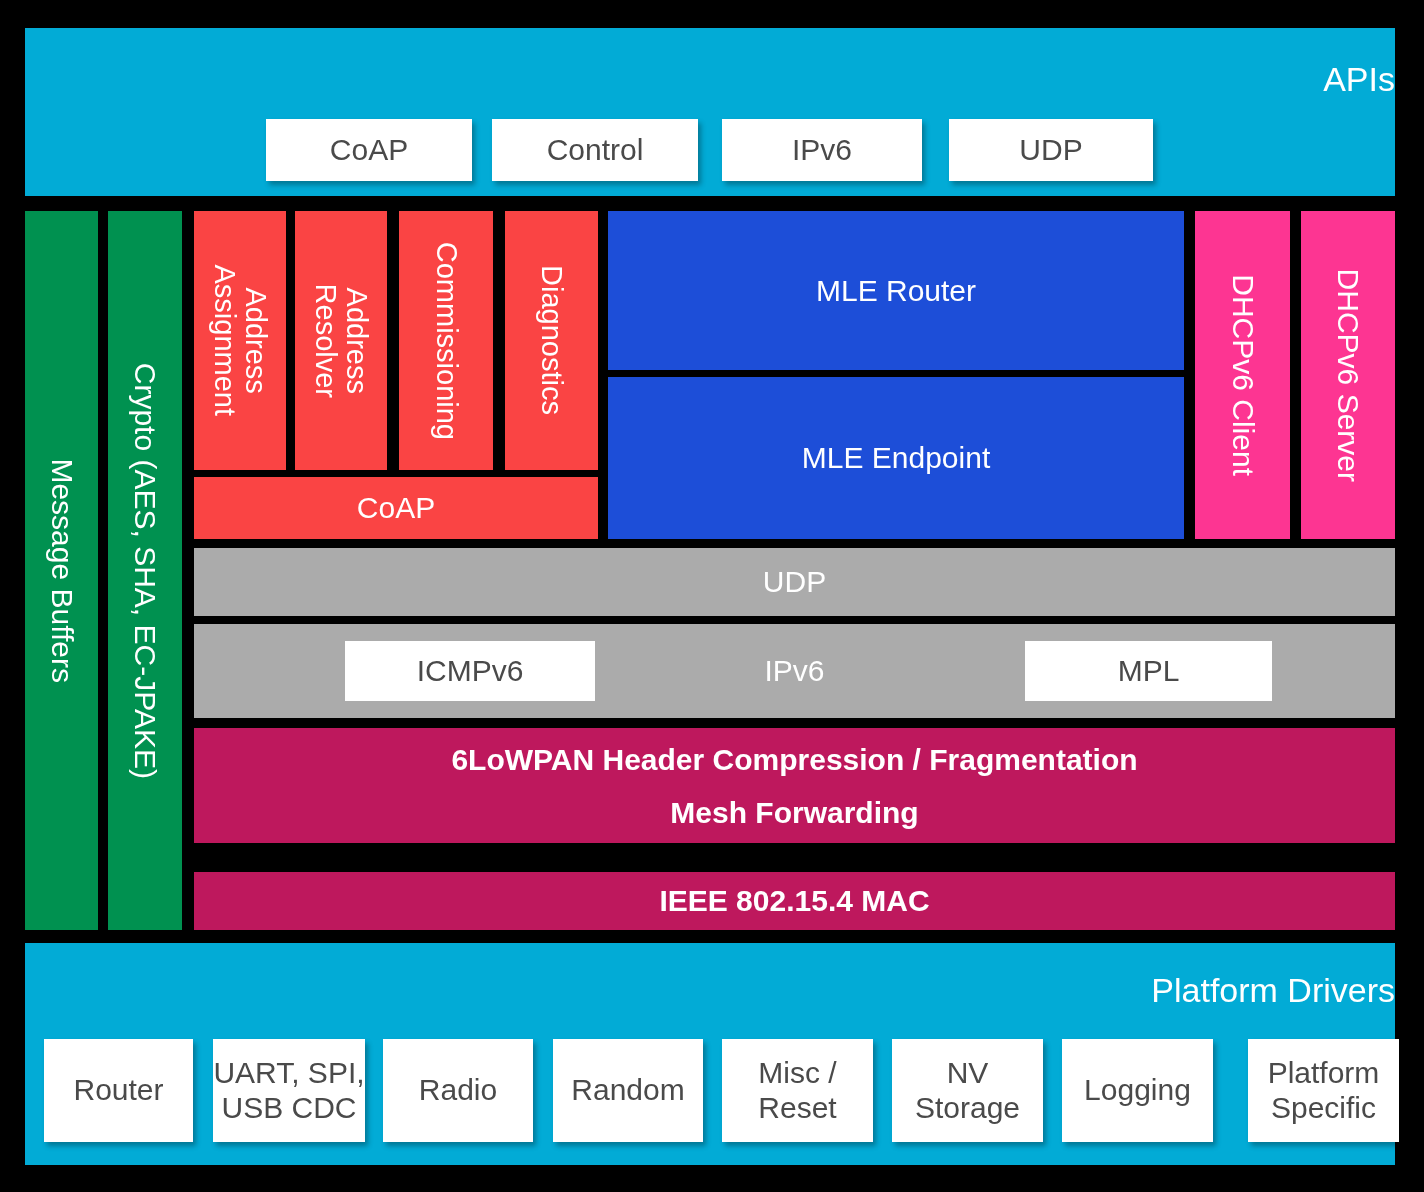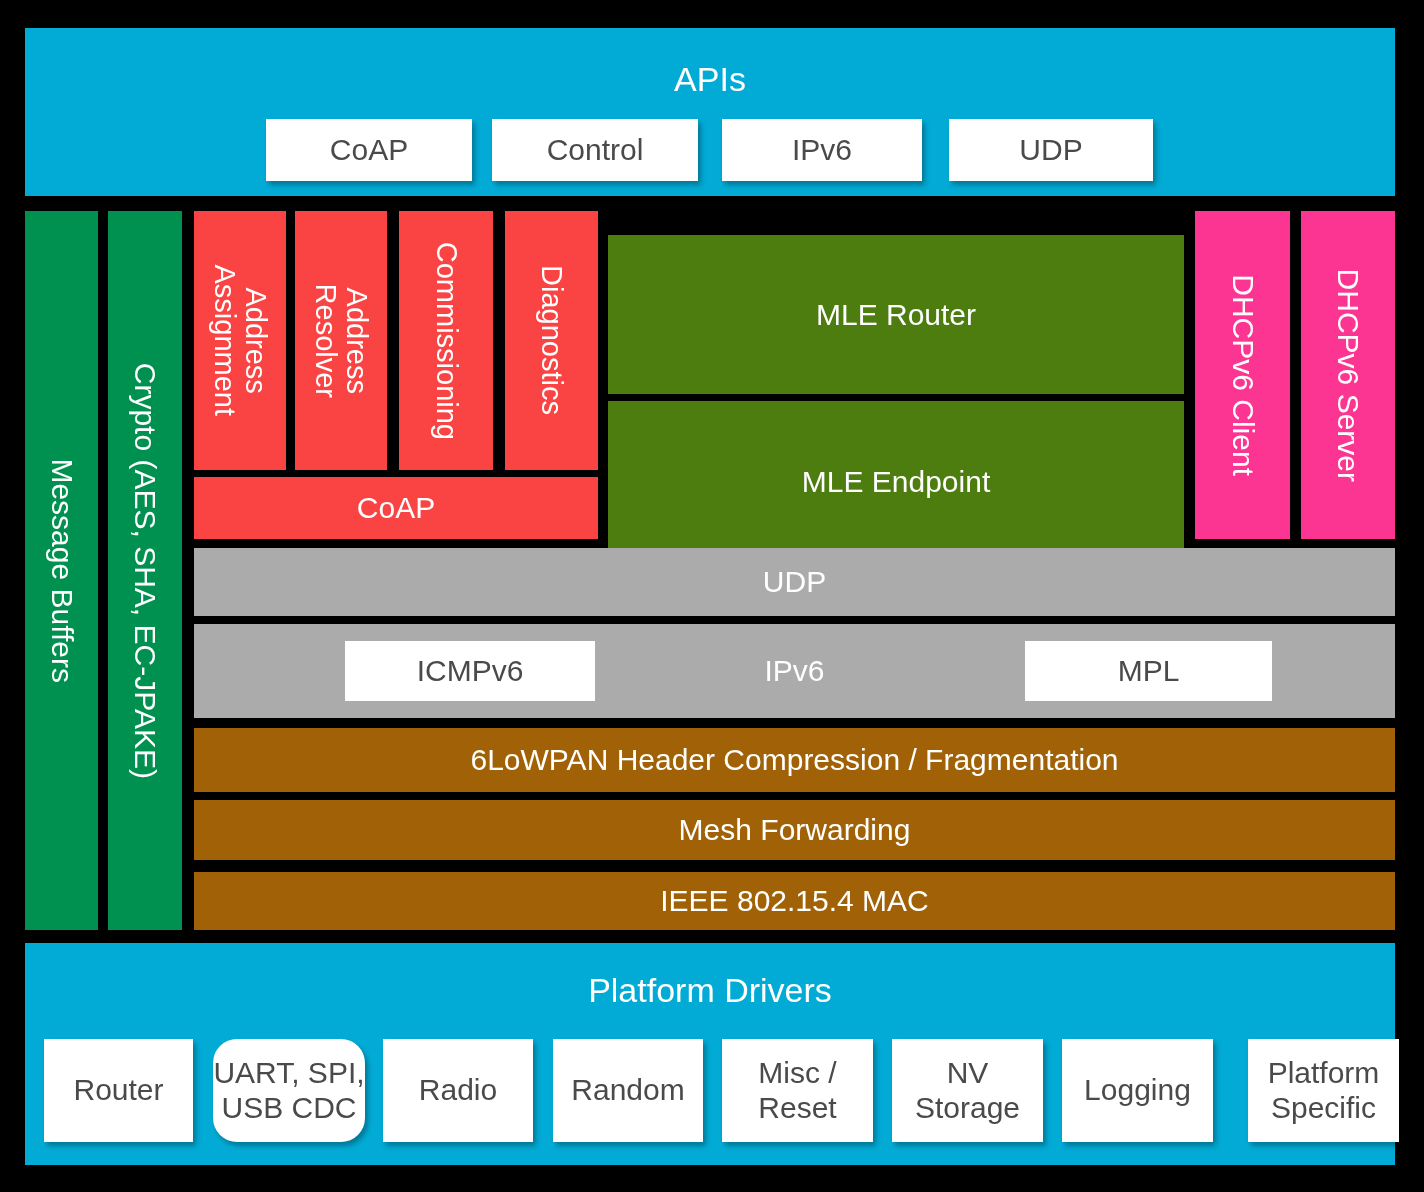--- a/index.html
+++ b/index.html
@@ -44,24 +44,24 @@
     transform: rotate(180deg);
     text-align: center;
     line-height: 1.08;
     white-space: pre-line;
   }
 
   
   .c-cyan   { background: #02ABD6; }
   .c-green  { background: #009150; }
   .c-red    { background: #FA4444; }
-  .c-purple { background: #4d7c0f; margin-top: 24px; }
+  .c-purple { background: #1d4ed8; }
   .c-pink   { background: #FD3592; }
   .c-gray   { background: #ABABAB; }
-  .c-orange { background: #a16207; }
+  .c-orange { background: #be185d; font-weight: bold; }
 
   
   .chip {
     position: absolute;
     box-sizing: border-box;
     background: #ffffff;
     color: #4A4A4A;
     display: flex;
     align-items: center;
     justify-content: center;
@@ -70,21 +70,21 @@
     line-height: 1.14;
     white-space: pre-line;
     box-shadow: 3px 4px 5px rgba(0,0,0,0.30);
   }
   .chip-flat { box-shadow: none; margin-left: 12px; }
 
   .section-title {
     position: absolute;
     color: #ffffff;
     font-size: 34px;
-    text-align: center;
+    text-align: right;
     white-space: nowrap;
   }
 </style>
 </head>
 <body>
 
 <div id="stage">
 
   <div class="blk c-cyan" style="left:25px; top:28px; width:1370px; height:168px;"></div>
   <div class="section-title" style="left:25px; top:60px; width:1370px;">APIs</div>
@@ -128,28 +128,28 @@
   </div>
 
   <div class="blk c-gray" style="left:194px; top:548px; width:1201px; height:68px;">UDP</div>
 
   <div class="blk c-gray" style="left:194px; top:624px; width:1201px; height:94px;"></div>
   <div class="blk" style="left:194px; top:624px; width:1201px; height:94px; background:transparent;">IPv6</div>
   <div class="chip chip-flat" style="left:333px; top:641px; width:250px; height:60px;">ICMPv6</div>
   <div class="chip chip-flat" style="left:1013px; top:641px; width:247px; height:60px;">MPL</div>
 
   <div class="blk c-orange" style="left:194px; top:728px; width:1201px; height:64px;">6LoWPAN Header Compression / Fragmentation</div>
-  <div class="blk c-orange" style="left:194px; top:800px; width:1201px; height:60px;">Mesh Forwarding</div>
+  <div class="blk c-orange" style="left:194px; top:783px; width:1201px; height:60px;">Mesh Forwarding</div>
   <div class="blk c-orange" style="left:194px; top:872px; width:1201px; height:58px;">IEEE 802.15.4 MAC</div>
 
   <div class="blk c-cyan" style="left:25px; top:943px; width:1370px; height:222px;"></div>
   <div class="section-title" style="left:25px; top:971px; width:1370px;">Platform Drivers</div>
 
   <div class="chip" style="left:44px; top:1039px; width:149px; height:103px;">Router</div>
-  <div class="chip" style="left:213px; top:1039px; width:152px; height:103px;border-radius:24px;">UART, SPI,
+  <div class="chip" style="left:213px; top:1039px; width:152px; height:103px;">UART, SPI,
 USB CDC</div>
   <div class="chip" style="left:383px; top:1039px; width:150px; height:103px;">Radio</div>
   <div class="chip" style="left:553px; top:1039px; width:150px; height:103px;">Random</div>
   <div class="chip" style="left:722px; top:1039px; width:151px; height:103px;">Misc /
 Reset</div>
   <div class="chip" style="left:892px; top:1039px; width:151px; height:103px;">NV
 Storage</div>
   <div class="chip" style="left:1062px; top:1039px; width:151px; height:103px;">Logging</div>
   <div class="chip" style="left:1232px; top:1039px; width:151px; height:103px;margin-left:16px;">Platform
 Specific</div>

